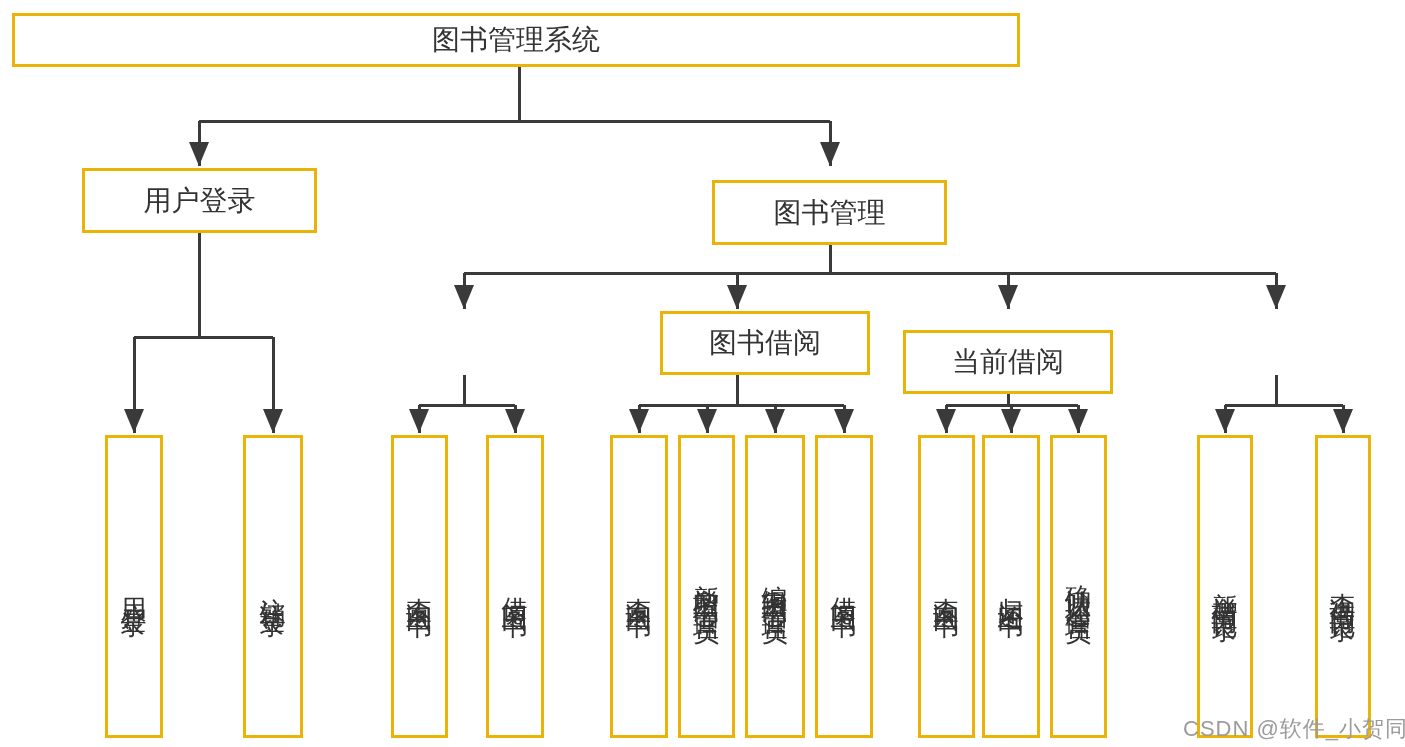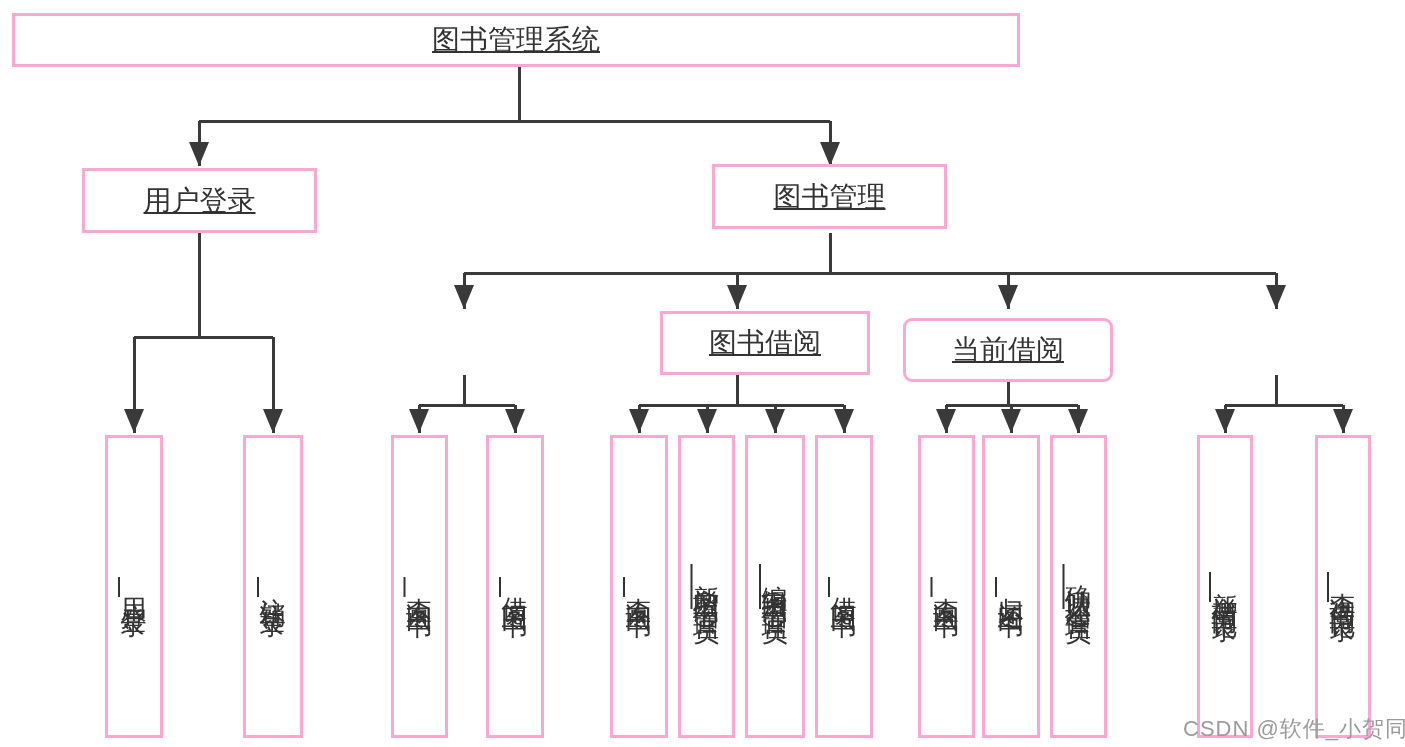--- a/index.html
+++ b/index.html
@@ -14,28 +14,27 @@
   }
   svg.connectors {
     position: absolute;
     left: 0; top: 0;
     width: 1405px; height: 747px;
   }
   .node {
     position: absolute;
     box-sizing: border-box;
     background: #ffffff;
-    border: 3px solid #f9a8d4;
+    border: 3px solid #eab308;
     display: flex;
     align-items: center;
     justify-content: center;
     font-size: 28px;
     line-height: 1;
     white-space: nowrap;
-    text-decoration: underline;
   }
   .leaf {
     writing-mode: vertical-rl;
     text-orientation: mixed;
     font-size: 26px;
     letter-spacing: 5px;
     white-space: normal;
   }
   .watermark {
     position: absolute;
@@ -98,24 +97,24 @@
       <path d="M1276 375 V405"></path>
       <path d="M1225 405 H1343"></path>
       <path d="M1225 405 V433" marker-end="url(#arrow)"></path>
       <path d="M1343 405 V433" marker-end="url(#arrow)"></path>
     </g>
   </svg>
 
   <div class="node" style="left:12px; top:13px; width:1008px; height:54px;">图书管理系统</div>
 
   <div class="node" style="left:82px; top:168px; width:235px; height:65px;">用户登录</div>
-  <div class="node" style="left:712px; top:164px; width:235px; height:65px;">图书管理</div>
+  <div class="node" style="left:712px; top:180px; width:235px; height:65px;">图书管理</div>
 
   <div class="node" style="left:660px; top:311px; width:210px; height:64px;">图书借阅</div>
-  <div class="node" style="left:903px; top:318px; width:210px; height:64px;border-radius:9px;">当前借阅</div>
+  <div class="node" style="left:903px; top:330px; width:210px; height:64px;">当前借阅</div>
 
   <div class="node leaf" style="left:105px; top:435px; width:58px; height:303px;">用户登录</div>
   <div class="node leaf" style="left:243px; top:435px; width:60px; height:303px;">注销登录</div>
 
   <div class="node leaf" style="left:391px; top:435px; width:57px; height:303px;">查询图书</div>
   <div class="node leaf" style="left:486px; top:435px; width:58px; height:303px;">借阅图书</div>
 
   <div class="node leaf" style="left:610px; top:435px; width:58px; height:303px;">查询图书</div>
   <div class="node leaf" style="left:678px; top:435px; width:57px; height:303px;">新增图书（管理员）</div>
   <div class="node leaf" style="left:745px; top:435px; width:60px; height:303px;">编辑图书（管理员）</div>

